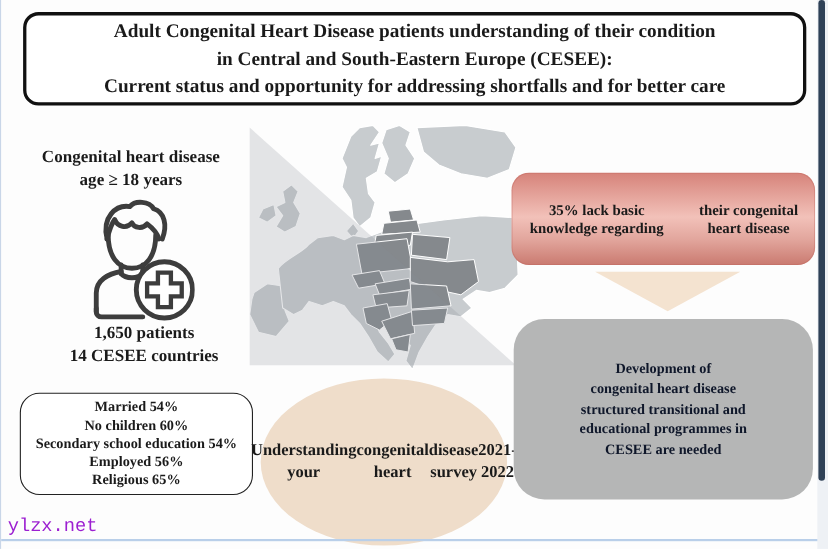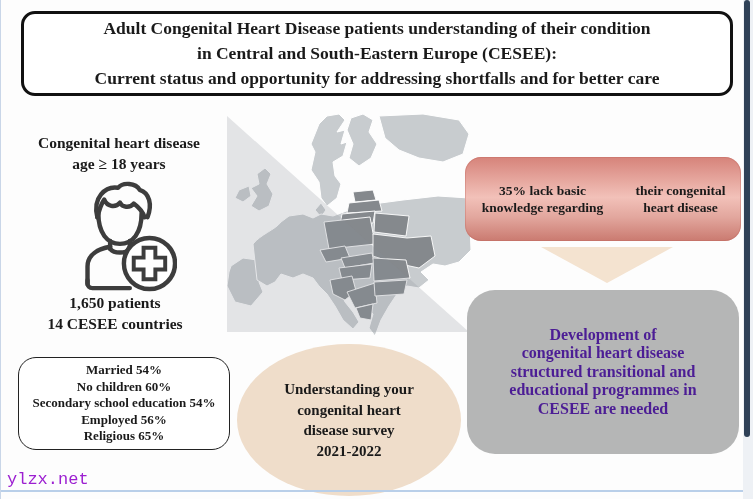--- a/index.html
+++ b/index.html
@@ -22,40 +22,40 @@
     background:#ffffff;border:3px solid #111;border-radius:14px;
     display:flex;flex-direction:column;justify-content:center;align-items:center;
     box-sizing:border-box;
   }
   .title-box div{font-size:17.5px;font-weight:700;line-height:25px;text-align:center;white-space:nowrap;}
 
   
   .cohort-heading{position:absolute;left:12px;top:132px;width:212px;text-align:center;
     font-size:15.5px;font-weight:700;line-height:21px;}
   .patient-icon{position:absolute;left:58px;top:176px;width:118px;height:118px;}
-  .cohort-stats{position:absolute;left:8px;top:292px;width:212px;text-align:center;
+  .cohort-stats{position:absolute;left:24px;top:292px;width:212px;text-align:center;
     font-size:15.5px;font-weight:700;line-height:21px;}
 
   
   .demo-box{
     position:absolute;left:17px;top:357px;width:212px;height:93px;
     border:1.5px solid #222;border-radius:18px;background:#fff;
     display:flex;flex-direction:column;justify-content:center;align-items:center;
     box-sizing:border-box;
   }
   .demo-box div{font-size:13px;font-weight:700;line-height:16.5px;text-align:center;white-space:nowrap;}
 
   
   .map-wrap{position:absolute;left:222px;top:110px;width:250px;height:240px;}
 
   
   .survey-ellipse{
     position:absolute;left:236px;top:344px;width:224px;height:152px;
     background:#efddca;border-radius:50%;
-    display:flex;flex-direction:column;justify-content:center;align-items:center;
+    display:flex;flex-direction:row;justify-content:center;align-items:center;
   }
   .survey-ellipse div{font-size:15px;font-weight:700;line-height:20.5px;text-align:center;}
 
   
   .finding-box{
     position:absolute;left:464px;top:157px;width:276px;height:84px;
     border-radius:16px;
     background:linear-gradient(180deg,#d6837a 0%,#f2c1b9 48%,#e2a69d 72%,#ca7a70 100%);
     display:flex;flex-direction:row;justify-content:center;align-items:center;
     box-shadow:inset 0 0 0 1px rgba(190,100,92,.35);
@@ -68,21 +68,21 @@
     border-left:66px solid transparent;border-right:66px solid transparent;
     border-top:36px solid #f4e3d0;
   }
 
   
   .recommend-box{
     position:absolute;left:466px;top:290px;width:272px;height:164px;
     background:#b5b6b6;border-radius:28px;
     display:flex;flex-direction:column;justify-content:center;align-items:center;
   }
-  .recommend-box div{font-size:16px;font-weight:600;line-height:18.5px;text-align:center;color:#4c1d95;}
+  .recommend-box div{font-size:13px;font-weight:600;line-height:18.5px;text-align:center;color:#0f172a;}
 
   
   .watermark{position:absolute;left:6px;top:470px;font-family:Liberation Mono, monospace;
     font-size:17px;color:#9c1fd1;font-weight:400;}
 </style>
 </head>
 <body>
 
 <div id="canvas">
 

